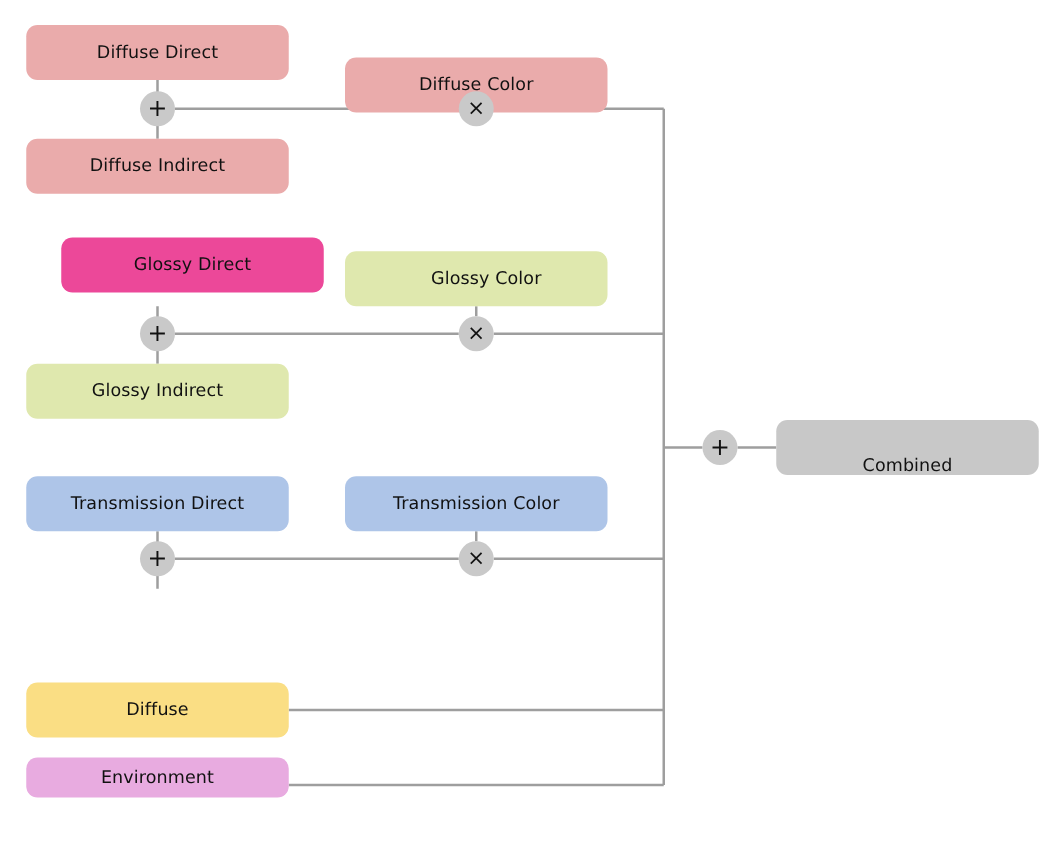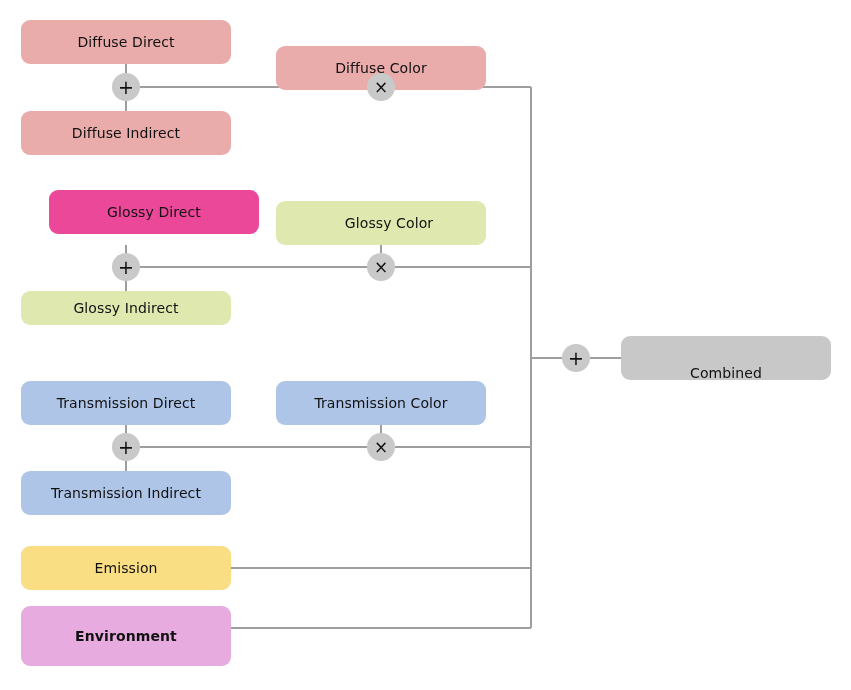--- a/index.html
+++ b/index.html
@@ -111,61 +111,58 @@
   </div>
 
   <div class="op times" style="left:367px; top:73px;">
     <span>×</span>
   </div>
 
   <div class="node" style="left:21px; top:190px; width:210px; height:44px; background:#ec4899;margin-left:28px;">
     <span>Glossy Direct</span>
   </div>
 
-  <div class="node" style="left:21px; top:291px; width:210px; height:34px; background:#dfe8ae;">
+  <div class="node" style="left:21px; top:291px; width:210px; height:44px; background:#dfe8ae;">
     <span>Glossy Indirect</span>
   </div>
 
   <div class="node" style="left:276px; top:201px; width:210px; height:44px; background:#dfe8ae;padding-left:16px;">
     <span>Glossy Color</span>
   </div>
 
   <div class="op" style="left:112px; top:253px;">
     <span>+</span>
   </div>
 
   <div class="op times" style="left:367px; top:253px;">
     <span>×</span>
   </div>
 
   <div class="node" style="left:21px; top:381px; width:210px; height:44px; background:#aec5e8;">
     <span>Transmission Direct</span>
   </div>
 
-  <div class="node" style="left:21px; top:471px; width:210px; height:44px; background:#aec5e8;">
-    <span>Transmission Indirect</span>
-  </div>
 
   <div class="node" style="left:276px; top:381px; width:210px; height:44px; background:#aec5e8;">
     <span>Transmission Color</span>
   </div>
 
   <div class="op" style="left:112px; top:433px;">
     <span>+</span>
   </div>
 
   <div class="op times" style="left:367px; top:433px;">
     <span>×</span>
   </div>
 
   <div class="node" style="left:21px; top:546px; width:210px; height:44px; background:#fade84;">
-    <span>Emission</span>
+    <span>Diffuse</span>
   </div>
 
-  <div class="node" style="left:21px; top:606px; width:210px; height:60px; background:#e8abe0;font-weight:bold;">
+  <div class="node" style="left:21px; top:606px; width:210px; height:32px; background:#e8abe0;">
     <span>Environment</span>
   </div>
 
   <div class="op" style="left:562px; top:344px;">
     <span>+</span>
   </div>
 
   <div class="node" style="left:621px; top:336px; width:210px; height:44px; background:#c8c8c8;align-items:flex-end;">
     <span>Combined</span>
   </div>

